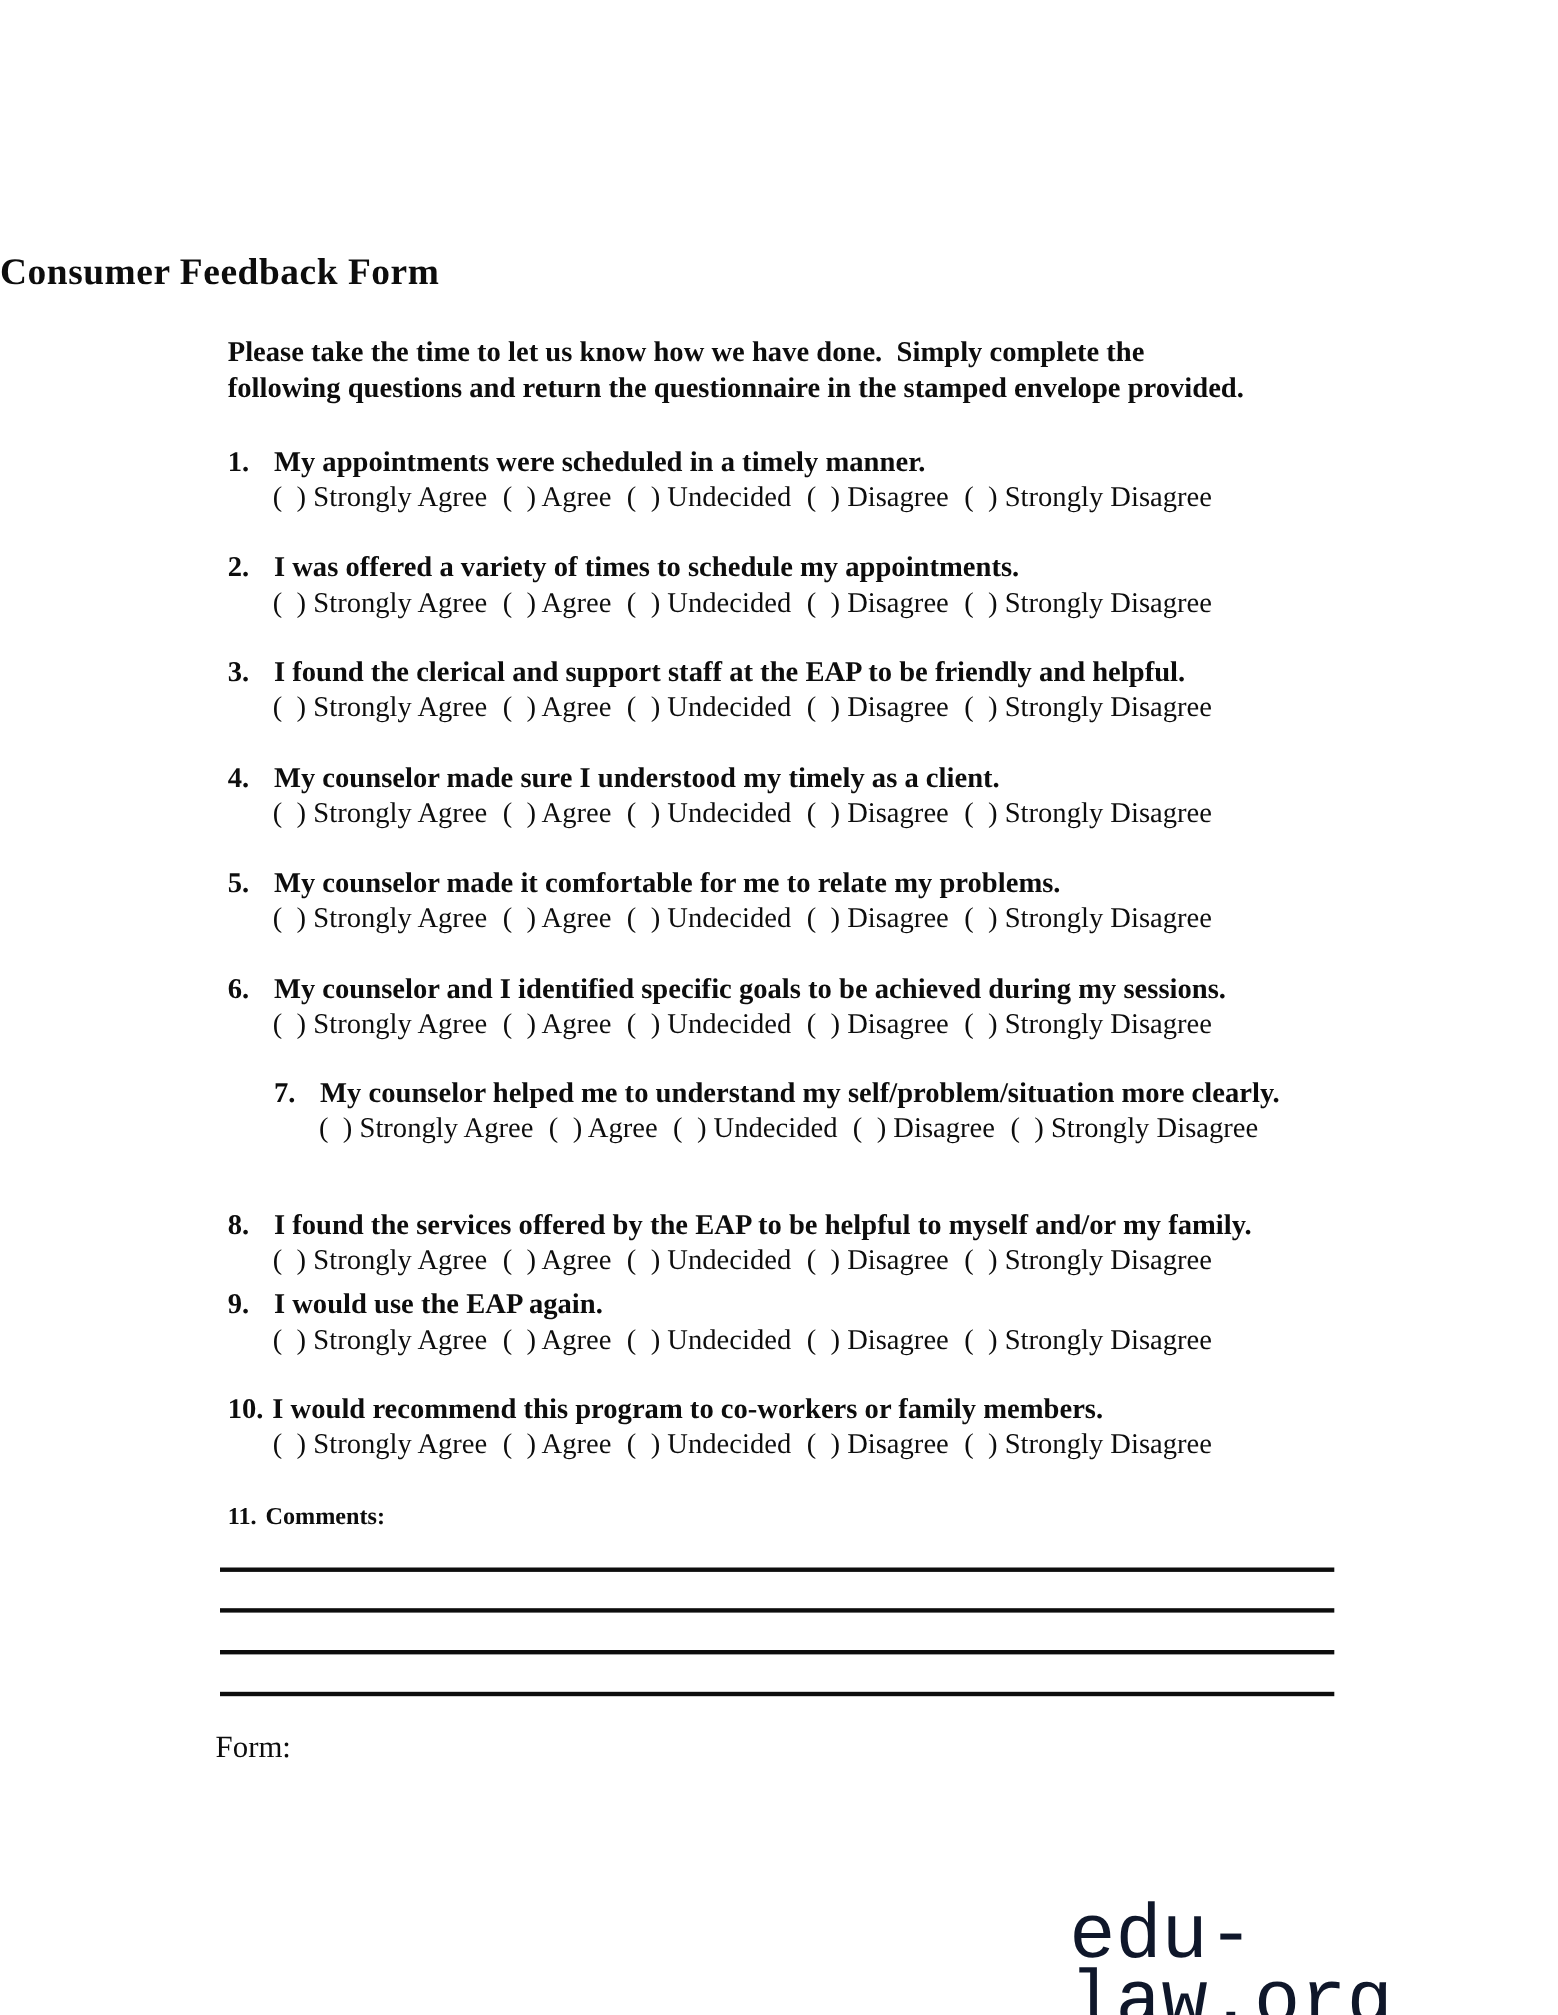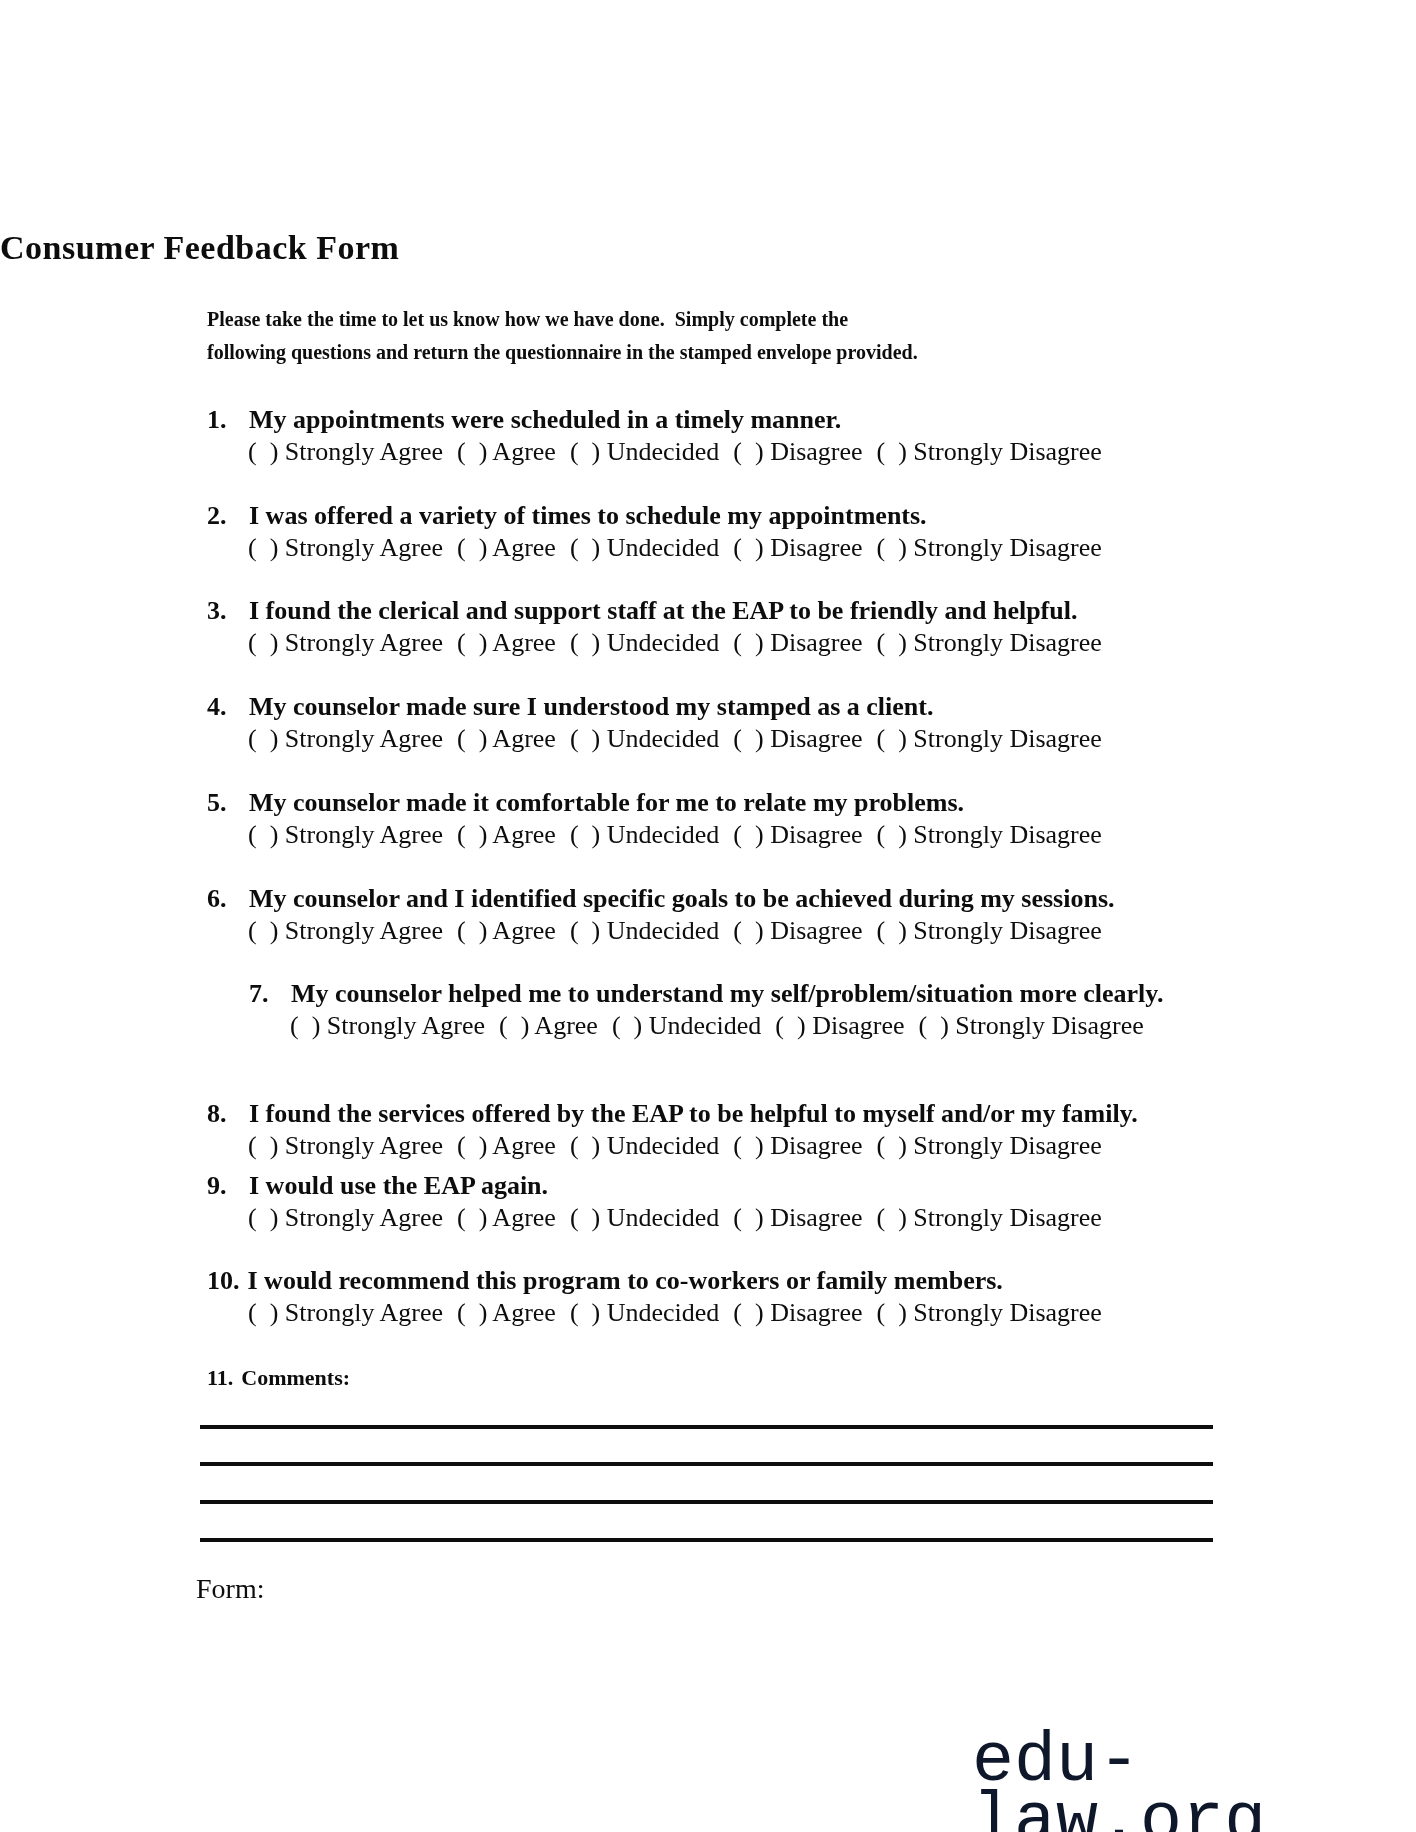--- a/index.html
+++ b/index.html
@@ -11,21 +11,21 @@
     color:#0d0d0d;
     overflow:hidden;
   }
   .title{
     position:absolute;top:229px;left:0;width:100%;
     font-size:34px;font-weight:bold;
     letter-spacing:0.5px;
   }
   .intro{
     position:absolute;left:207px;top:303px;width:1060px;
-    font-size:20px;font-weight:bold;line-height:33px;
+    font-size:26px;font-weight:bold;line-height:33px;
     white-space:pre-wrap;
   }
   .question{
     position:absolute;left:207px;width:1140px;
     font-size:26px;line-height:32px;
   }
   .qnum{
     font-weight:bold;display:inline-block;min-width:42px;
   }
   .qnum.wide{min-width:0;margin-right:8px;}
@@ -70,21 +70,21 @@
       </div>
       <div class="question" style="top: 500px;">
         <div><span class="qnum">2.</span><span class="qtext">I was offered a variety of times to schedule my appointments.</span></div>
         <div class="opts"><span class="opt">(  ) Strongly Agree</span><span class="opt">(  ) Agree</span><span class="opt">(  ) Undecided</span><span class="opt">(  ) Disagree</span><span class="opt">(  ) Strongly Disagree</span></div>
       </div>
       <div class="question" style="top: 595px;">
         <div><span class="qnum">3.</span><span class="qtext">I found the clerical and support staff at the EAP to be friendly and helpful.</span></div>
         <div class="opts"><span class="opt">(  ) Strongly Agree</span><span class="opt">(  ) Agree</span><span class="opt">(  ) Undecided</span><span class="opt">(  ) Disagree</span><span class="opt">(  ) Strongly Disagree</span></div>
       </div>
       <div class="question" style="top: 691px;">
-        <div><span class="qnum">4.</span><span class="qtext">My counselor made sure I understood my stamped as a client.</span></div>
+        <div><span class="qnum">4.</span><span class="qtext">My counselor made sure I understood my timely as a client.</span></div>
         <div class="opts"><span class="opt">(  ) Strongly Agree</span><span class="opt">(  ) Agree</span><span class="opt">(  ) Undecided</span><span class="opt">(  ) Disagree</span><span class="opt">(  ) Strongly Disagree</span></div>
       </div>
       <div class="question" style="top: 787px;">
         <div><span class="qnum">5.</span><span class="qtext">My counselor made it comfortable for me to relate my problems.</span></div>
         <div class="opts"><span class="opt">(  ) Strongly Agree</span><span class="opt">(  ) Agree</span><span class="opt">(  ) Undecided</span><span class="opt">(  ) Disagree</span><span class="opt">(  ) Strongly Disagree</span></div>
       </div>
       <div class="question" style="top: 883px;">
         <div><span class="qnum">6.</span><span class="qtext">My counselor and I identified specific goals to be achieved during my sessions.</span></div>
         <div class="opts"><span class="opt">(  ) Strongly Agree</span><span class="opt">(  ) Agree</span><span class="opt">(  ) Undecided</span><span class="opt">(  ) Disagree</span><span class="opt">(  ) Strongly Disagree</span></div>
       </div>

